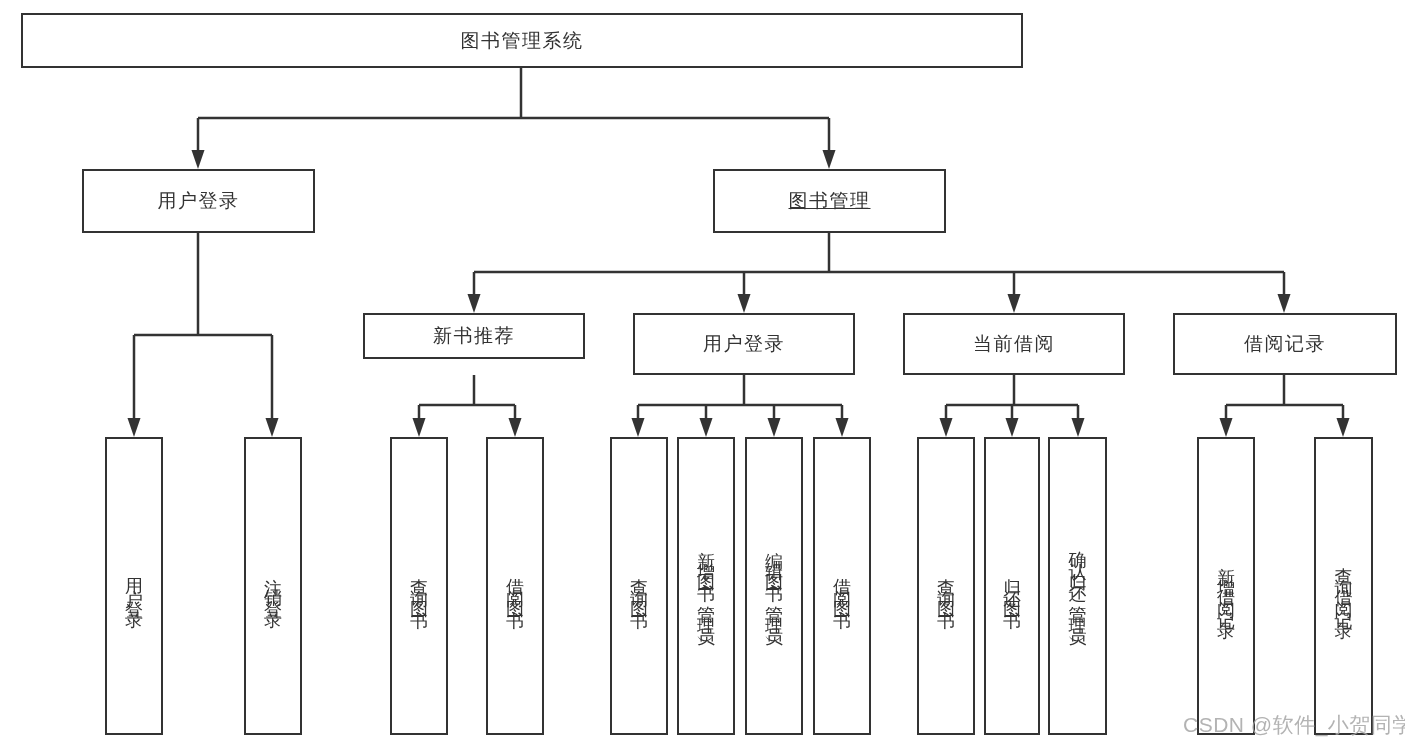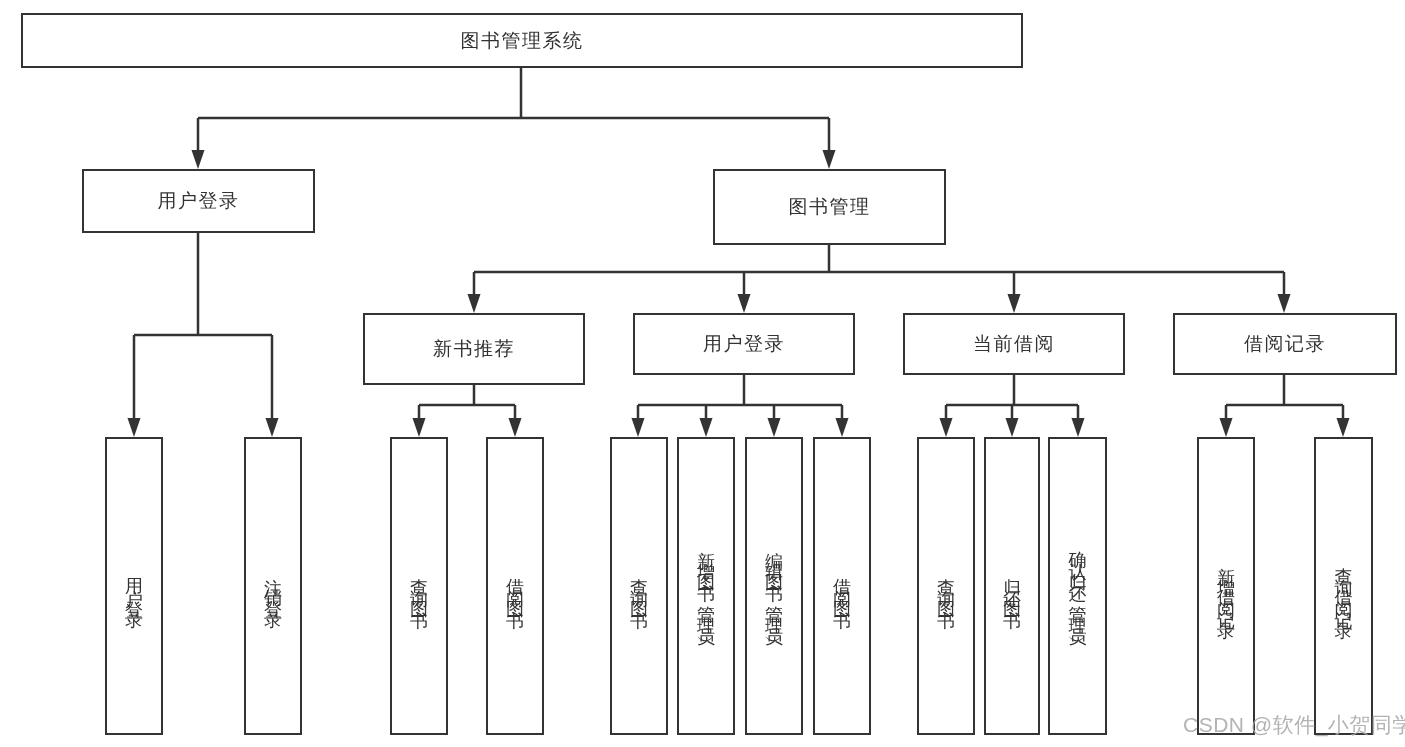--- a/index.html
+++ b/index.html
@@ -38,23 +38,23 @@
     color:#a6a6a6;
     opacity:0.85;
     letter-spacing:0.5px;
     white-space:nowrap;
     z-index:5;
   }
   
   .b-root{left:21px;top:13px;width:1002px;height:55px;}
   
   .b-userlogin{left:82px;top:169px;width:233px;height:64px;}
-  .b-bookmgmt{left:713px;top:169px;width:233px;height:76px;}
-  
-  .b-newrec{left:363px;top:313px;width:222px;height:72px;}
+  .b-bookmgmt{left:713px;top:169px;width:233px;height:64px;text-decoration:underline;}
+  
+  .b-newrec{left:363px;top:313px;width:222px;height:46px;}
   .b-borrow{left:633px;top:313px;width:222px;height:62px;}
   .b-current{left:903px;top:313px;width:222px;height:62px;}
   .b-record{left:1173px;top:313px;width:224px;height:62px;}
   
   .leaf{top:437px;height:298px;width:58px;}
   .b-l1{left:105px;}  .b-l2{left:244px;}
   .b-l3{left:390px;}  .b-l4{left:486px;}
   .b-l5{left:610px;}  .b-l6{left:677px;}
   .b-l7{left:745px;}  .b-l8{left:813px;}
   .b-l9{left:917px;}  .b-l10{left:984px;width:56px;}

